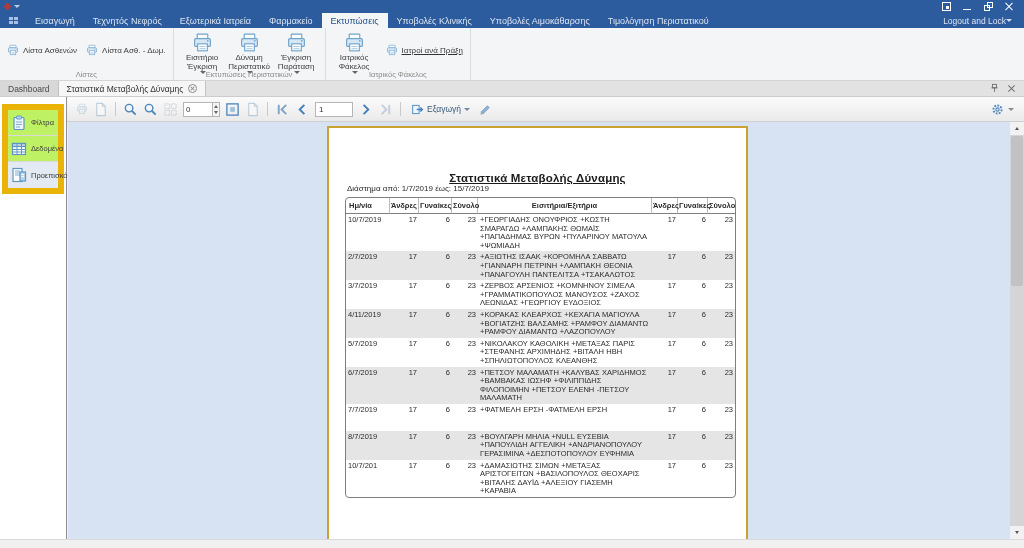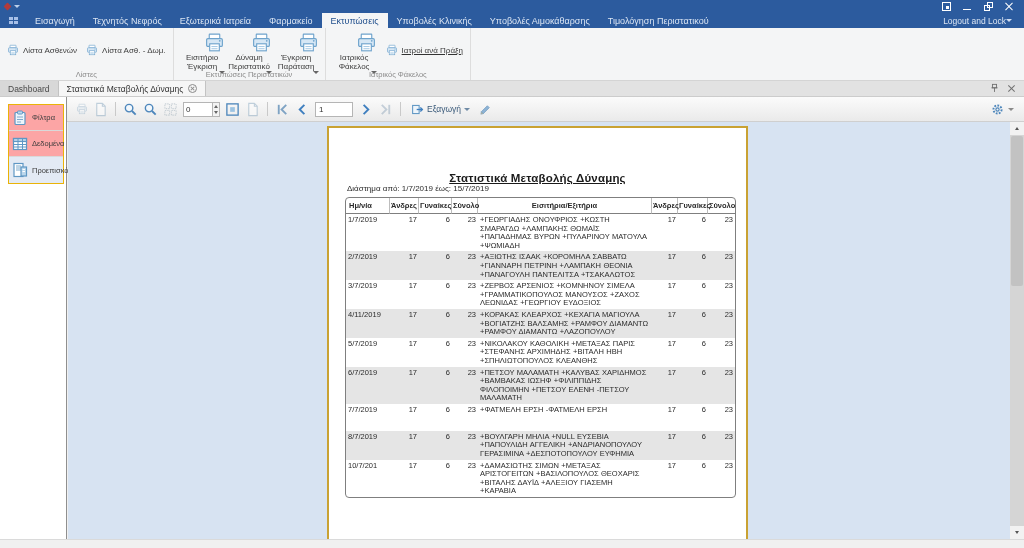--- a/index.html
+++ b/index.html
@@ -37,21 +37,21 @@
   .mtab.active { background:#f4f5f6; color:#1f4e8c; }
   .logout { margin-left:auto; display:flex; align-items:center; padding-right:12px; font-size:8.5px; }
 
   
   .ribbon { position:absolute; top:28px; left:0; width:1024px; height:53px;
     background:#f4f5f6; border-bottom:1px solid #d4d4d4; display:flex; }
   .rgroup { position:relative; border-right:1px solid #dddddd; padding:3px 5px 11px 5px; display:flex; align-items:flex-start; }
   .rgroup-label { position:absolute; bottom:1px; left:0; right:0; text-align:center; font-size:7.5px; color:#8b8b8b; white-space:nowrap; }
   .rcol { display:flex; flex-direction:row; justify-content:center; gap:5px; height:38px; }
   .sbtn { display:flex; align-items:center; gap:4px; font-size:8px; color:#3c3c3c; padding:1px 2px; border-radius:2px; white-space:nowrap; }
-  .bigbtn { width:47px; display:flex; flex-direction:column; align-items:flex-end; text-align:center;
+  .bigbtn { width:47px; display:flex; flex-direction:column; align-items:center; text-align:center;
     font-size:8px; line-height:9px; color:#3c3c3c; padding:1px 1px; border-radius:2px; }
   .bigbtn .lbl { display:block; }
   .bigbtn .caret-dn { border-top-color:#666; margin-left:2px; }
   .printer-lg { width:21px; height:21px; } .printer-sm { width:12px; height:12px; }
 
   
   .doctabs { position:absolute; top:81px; left:0; width:1024px; height:16px;
     background:#e2e2e2; border-bottom:1px solid #cccccc; display:flex; }
   .dtab { display:flex; align-items:center; gap:5px; padding:0 8px; font-size:8.5px; color:#4a4a4a;
     background:#d8d8d8; border-right:1px solid #c3c3c3; white-space:nowrap; }
@@ -76,21 +76,21 @@
   .spin .arrows { display:flex; flex-direction:column; justify-content:space-between; padding:2px 1px; border:1px solid #b5b5b5; border-left:none; background:#f3f3f3; }
   .caret-up { width:0; height:0; border-left:2.5px solid transparent; border-right:2.5px solid transparent; border-bottom:3px solid #666; }
   .caret-dn2 { width:0; height:0; border-left:2.5px solid transparent; border-right:2.5px solid transparent; border-top:3px solid #666; }
   .pageinput { width:38px; height:15px; border:1px solid #b5b5b5; font-size:8px; padding:0 3px; background:#fff; color:#333; }
   .exportbtn { display:flex; align-items:center; gap:3px; font-size:8.5px; color:#3a5a7a; padding:1px 3px; }
   .tb-right { margin-left:auto; display:flex; align-items:center; gap:4px; }
 
   
   .sidecol { position:absolute; top:97px; left:0; width:67px; height:442px;
     background:#ffffff; border-right:1px solid #8f8f8f; }
-  .sideitems { margin:7px 2px 0 8px; border:1px solid #eab308; background:#fca5a5; }
+  .sideitems { margin:7px 2px 0 2px; border:6px solid #eab308; background:#bef264; }
   .sitem { height:26px; display:flex; align-items:center; gap:4px; padding:0 3px;
     font-size:7.5px; color:#3c3c3c; border-bottom:1px solid #d9d9d9; white-space:nowrap; }
   .sitem:last-child { border-bottom:none; }
   .sitem.active { background:#e3eaf4; }
   .sicon { width:16px; height:16px; flex:0 0 16px; }
 
   
   .preview { position:absolute; top:122px; left:68px; width:942px; height:417px;
     background:#d7e3f2; overflow:hidden; }
   .page { position:absolute; left:259px; top:4px; width:421px; height:430px;
@@ -450,21 +450,21 @@
             <th>Γυναίκες</th>
             <th>Σύνολο</th>
             <th>Εισιτήρια/Εξιτήρια</th>
             <th>Άνδρες</th>
             <th>Γυναίκες</th>
             <th>Σύνολο</th>
           </tr>
         </thead>
       <tbody id="report-body">
           <tr class="rrow">
-            <td class="c-date">1/7/2019</td>
+            <td class="c-date">10/7/2019</td>
             <td class="c-num">17</td>
             <td class="c-num">6</td>
             <td class="c-num">23</td>
             <td class="c-names">+ΓΕΩΡΓΙΑΔΗΣ ΟΝΟΥΦΡΙΟΣ +ΚΩΣΤΗ ΣΜΑΡΑΓΔΩ +ΛΑΜΠΑΚΗΣ ΘΩΜΑΪΣ +ΠΑΠΑΔΗΜΑΣ ΒΥΡΩΝ +ΠΥΛΑΡΙΝΟΥ ΜΑΤΟΥΛΑ +ΨΩΜΙΑΔΗ</td>
             <td class="c-num">17</td>
             <td class="c-num">6</td>
             <td class="c-num">23</td>
           </tr>
           <tr class="rrow">
             <td class="c-date">2/7/2019</td>

